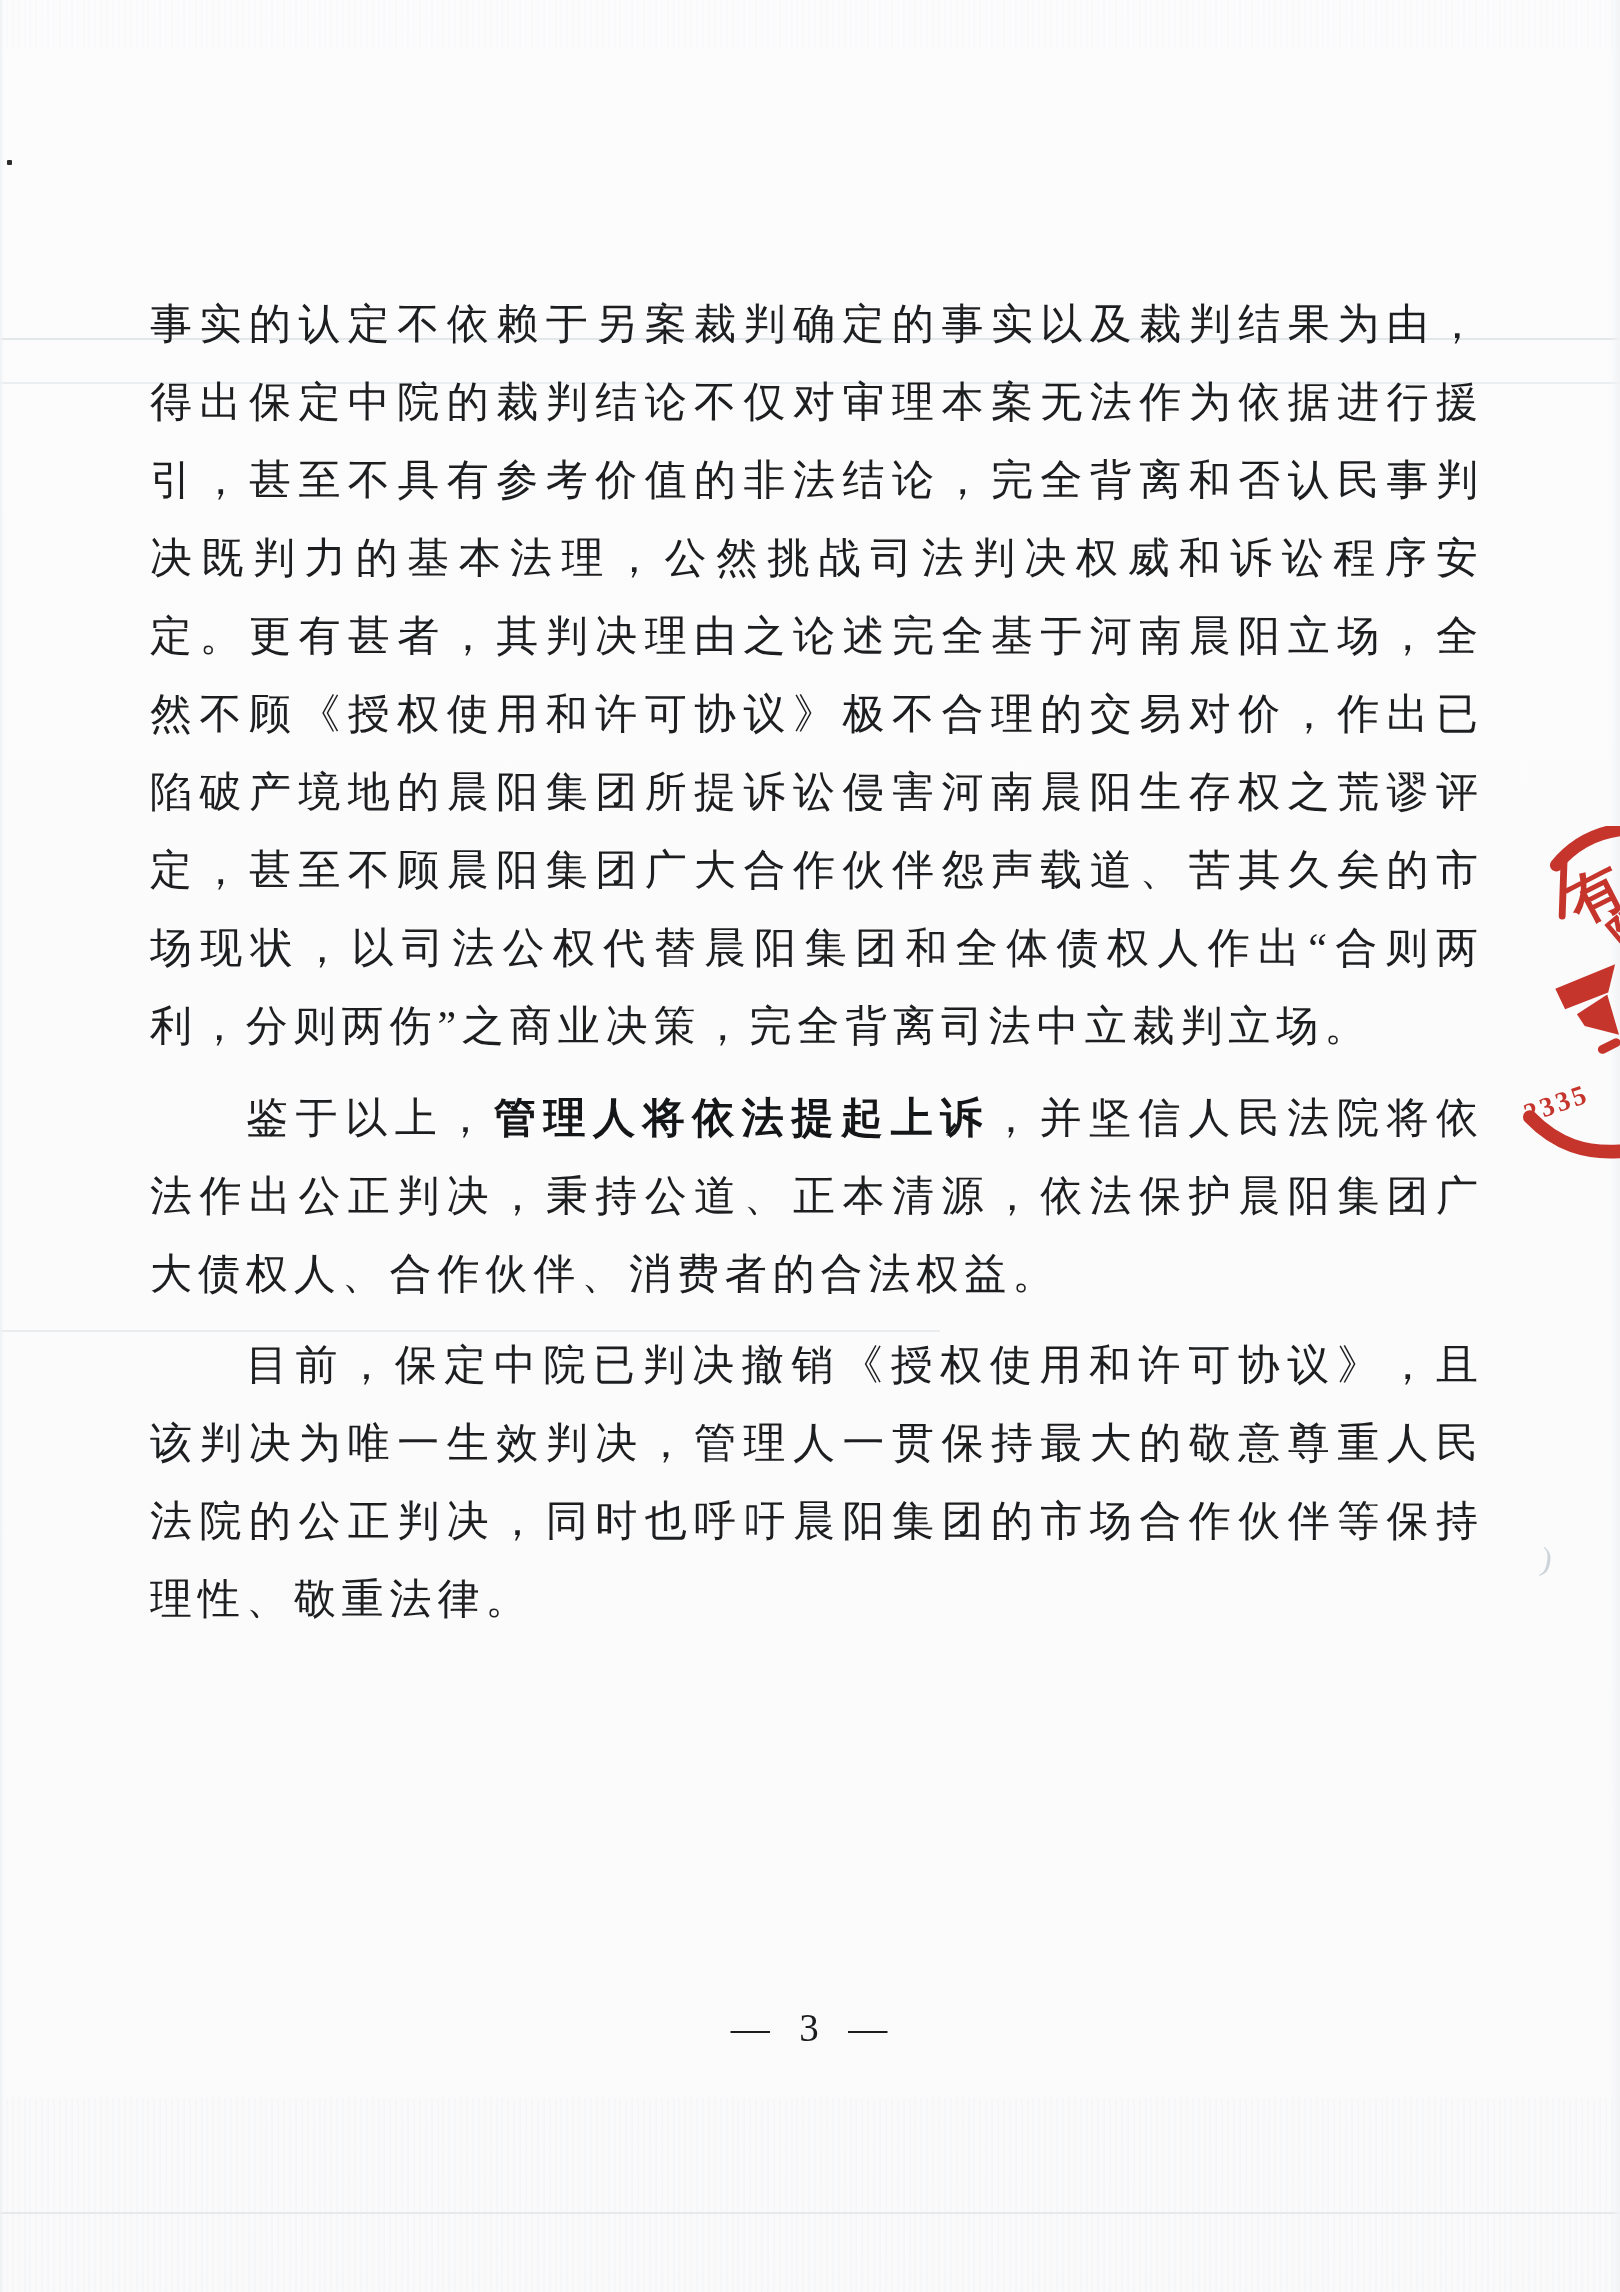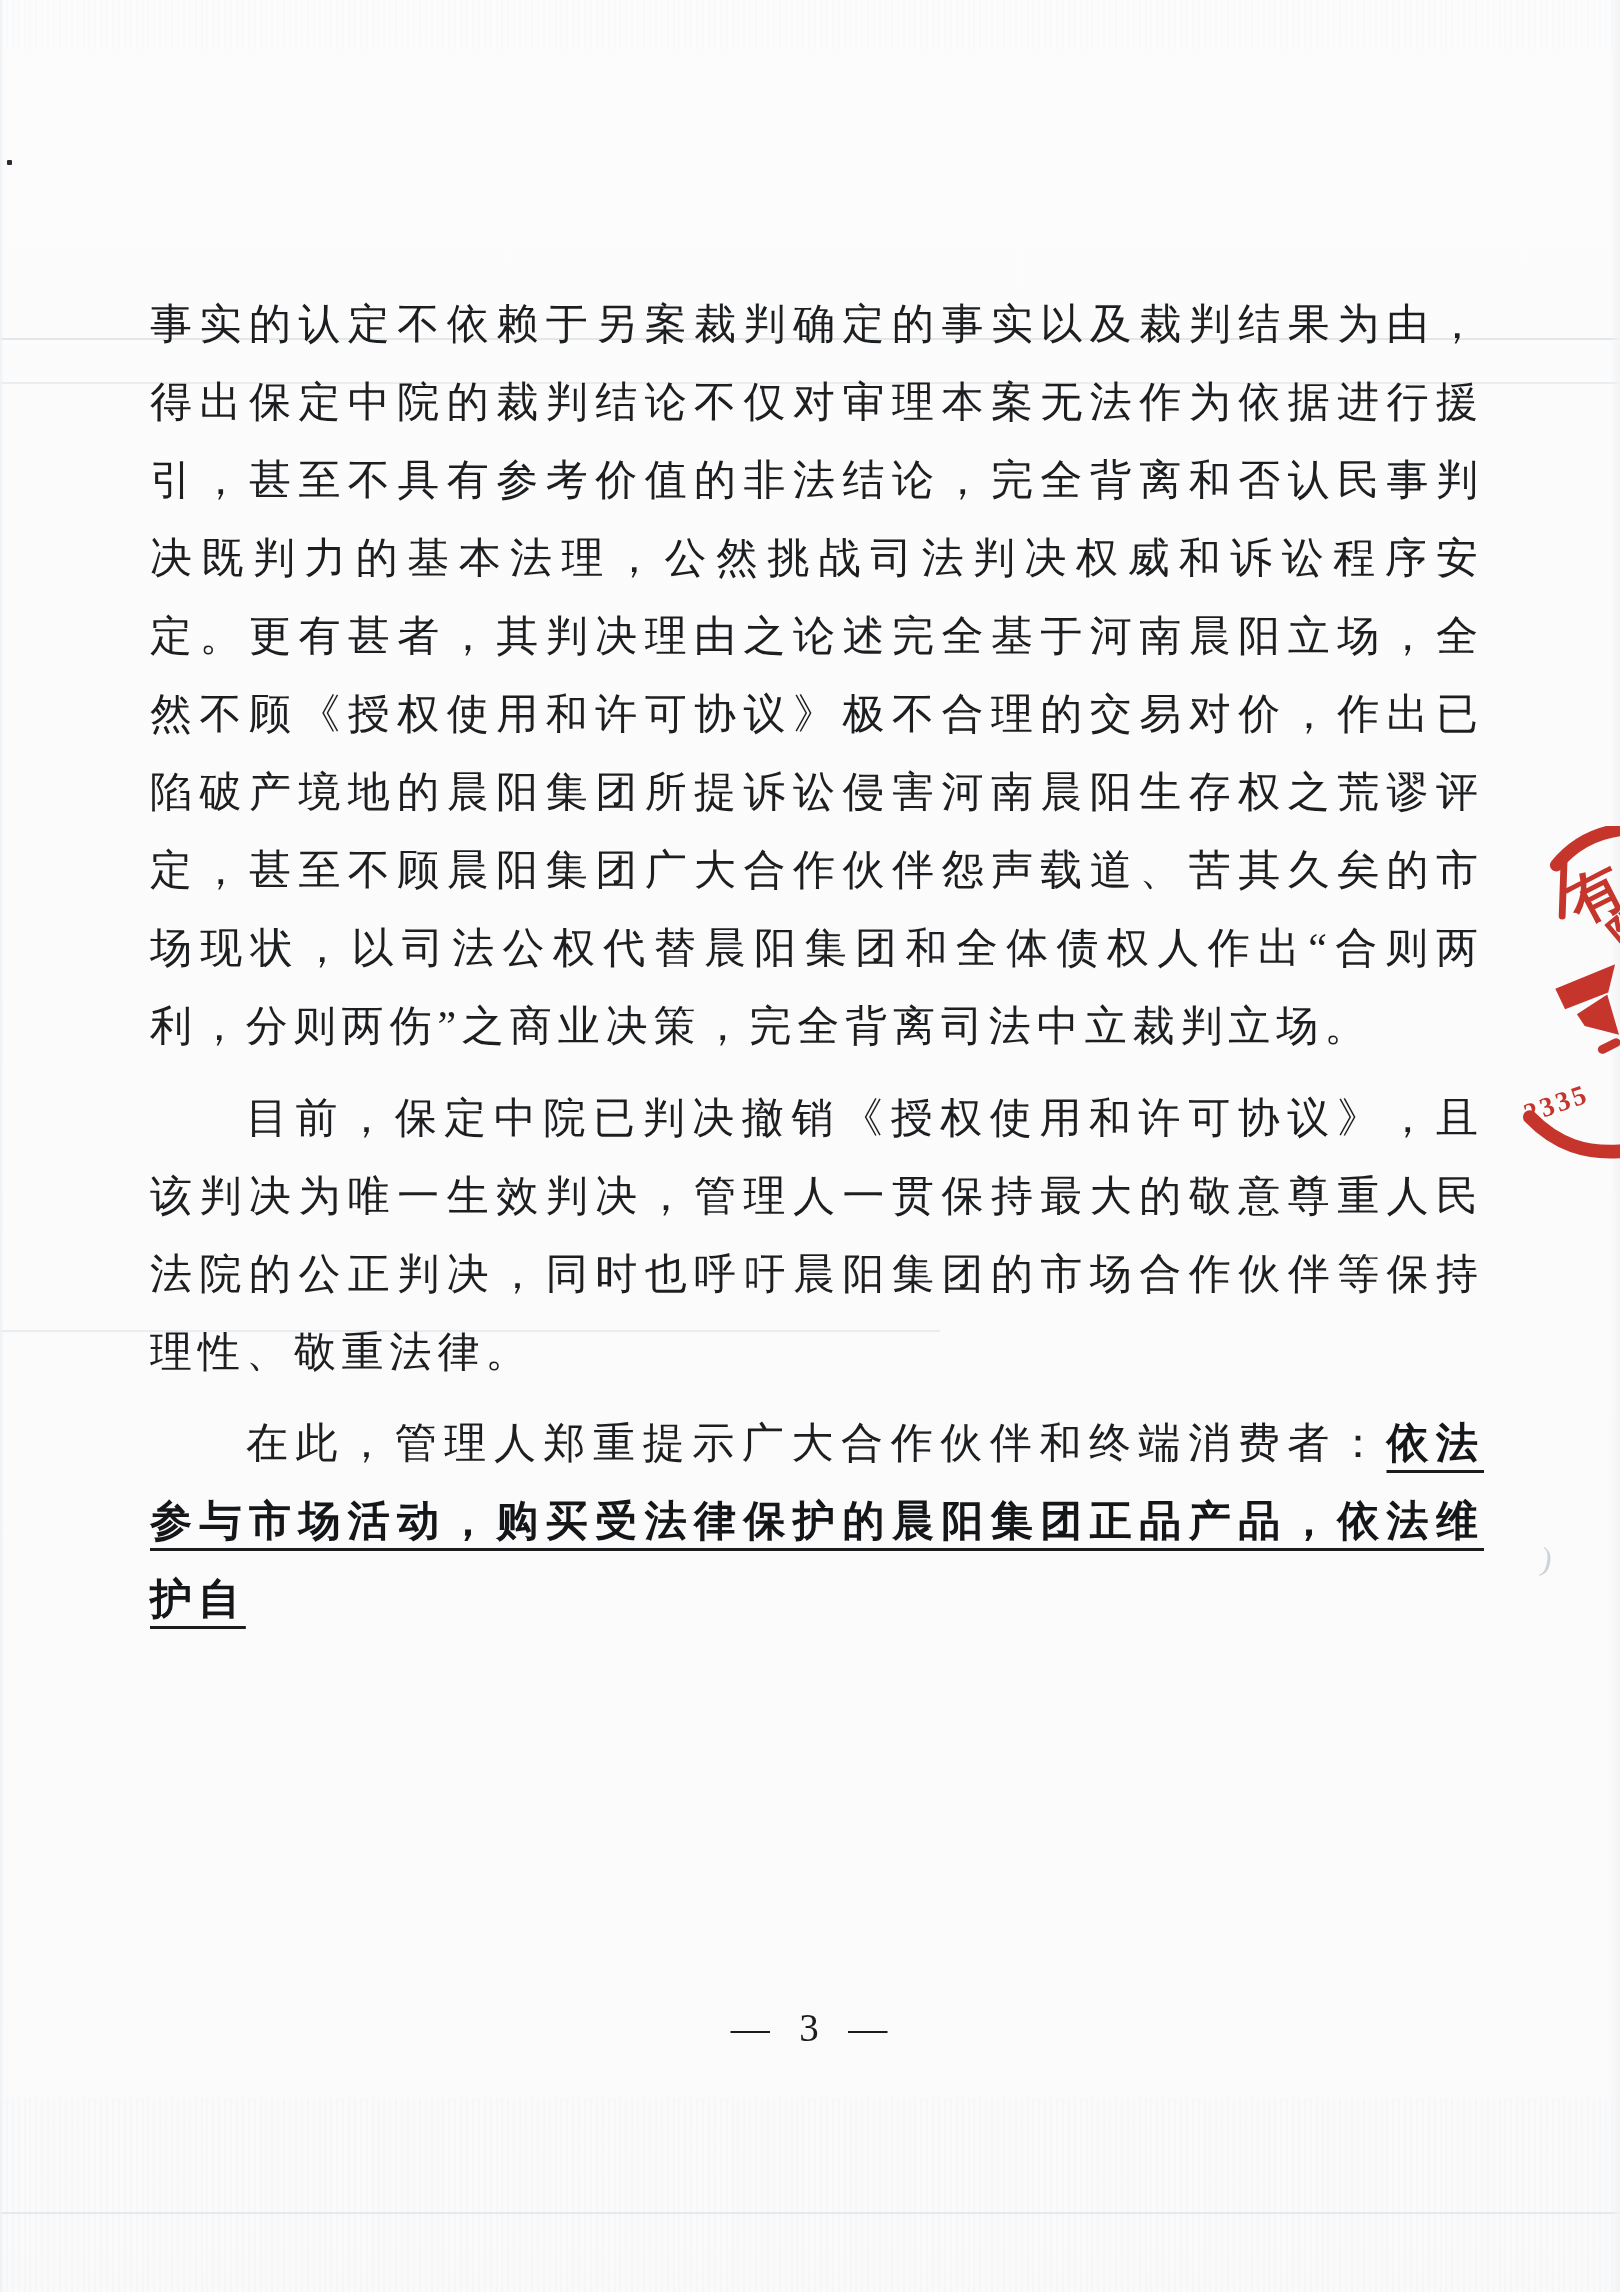--- a/index.html
+++ b/index.html
@@ -96,22 +96,22 @@
   <div class="scanline line-b"></div>
   <div class="scanline line-c"></div>
   <div class="scanline line-d"></div>
   <div class="edge-left"></div>
   <div class="edge-right"></div>
   <div class="speck"></div>
   <div class="curve-mark">)</div>
 
   <div class="content">
       <p class="para"><span>事实的认定不依赖于另案裁判确定的事实以及裁判结果为由，得出保定中院的裁判结论不仅对审理本案无法作为依据进行援引，甚至不具有参考价值的非法结论，完全背离和否认民事判决既判力的基本法理，公然挑战司法判决权威和诉讼程序安定。更有甚者，其判决理由之论述完全基于河南晨阳立场，全然不顾《授权使用和许可协议》极不合理的交易对价，作出已陷破产境地的晨阳集团所提诉讼侵害河南晨阳生存权之荒谬评定，甚至不顾晨阳集团广大合作伙伴怨声载道、苦其久矣的市场现状，以司法公权代替晨阳集团和全体债权人作出“合则两利，分则两伤”之商业决策，完全背离司法中立裁判立场。</span></p>
+      <p class="para indent"><span>鉴于以上，</span><span class="run-bold">管理人将依法提起上诉</span><span>，并坚信人民法院将依法作出公正判决，秉持公道、正本清源，依法保护晨阳集团广大债权人、合作伙伴、消费者的合法权益。</span></p>
       <p class="para indent"><span>目前，保定中院已判决撤销《授权使用和许可协议》，且该判决为唯一生效判决，管理人一贯保持最大的敬意尊重人民法院的公正判决，同时也呼吁晨阳集团的市场合作伙伴等保持理性、敬重法律。</span></p>
-      <p class="para indent"><span>在此，管理人郑重提示广大合作伙伴和终端消费者：</span><span class="run-bold run-underline">依法参与市场活动，购买受法律保护的晨阳集团正品产品，依法维护自</span></p>
     </div>
 
   <div class="page-number">— 3 —</div>
 
   <div class="stamp">
     <svg width="100" height="343" viewBox="0 0 102 350" xmlns="http://www.w3.org/2000/svg">
       <g stroke="#c5352c" fill="none" stroke-linecap="round">
         <path d="M 101 4 C 80 7 56 17 37 40" stroke-width="13"></path>
         <path d="M 45 33 L 43 92" stroke-width="7"></path>
         <path d="M 84 228 L 98 221" stroke-width="9"></path>

